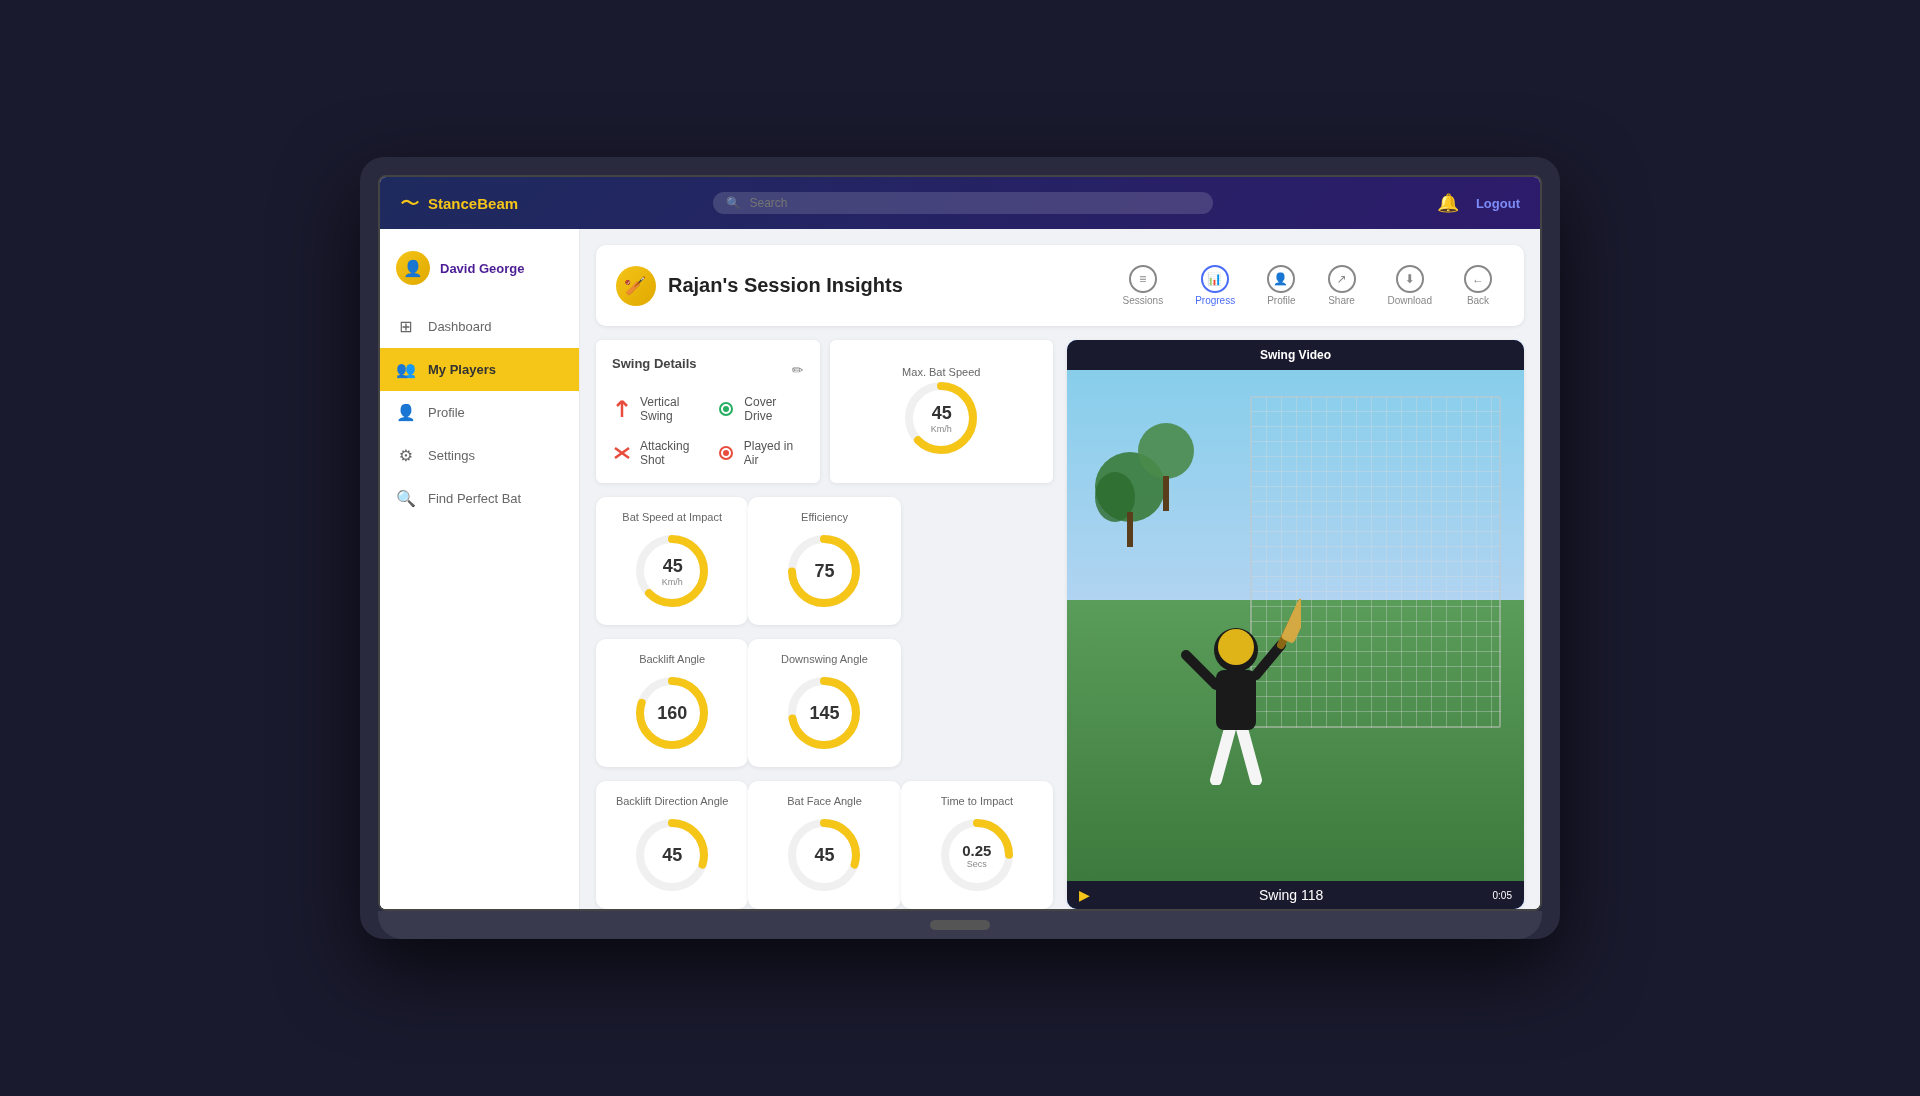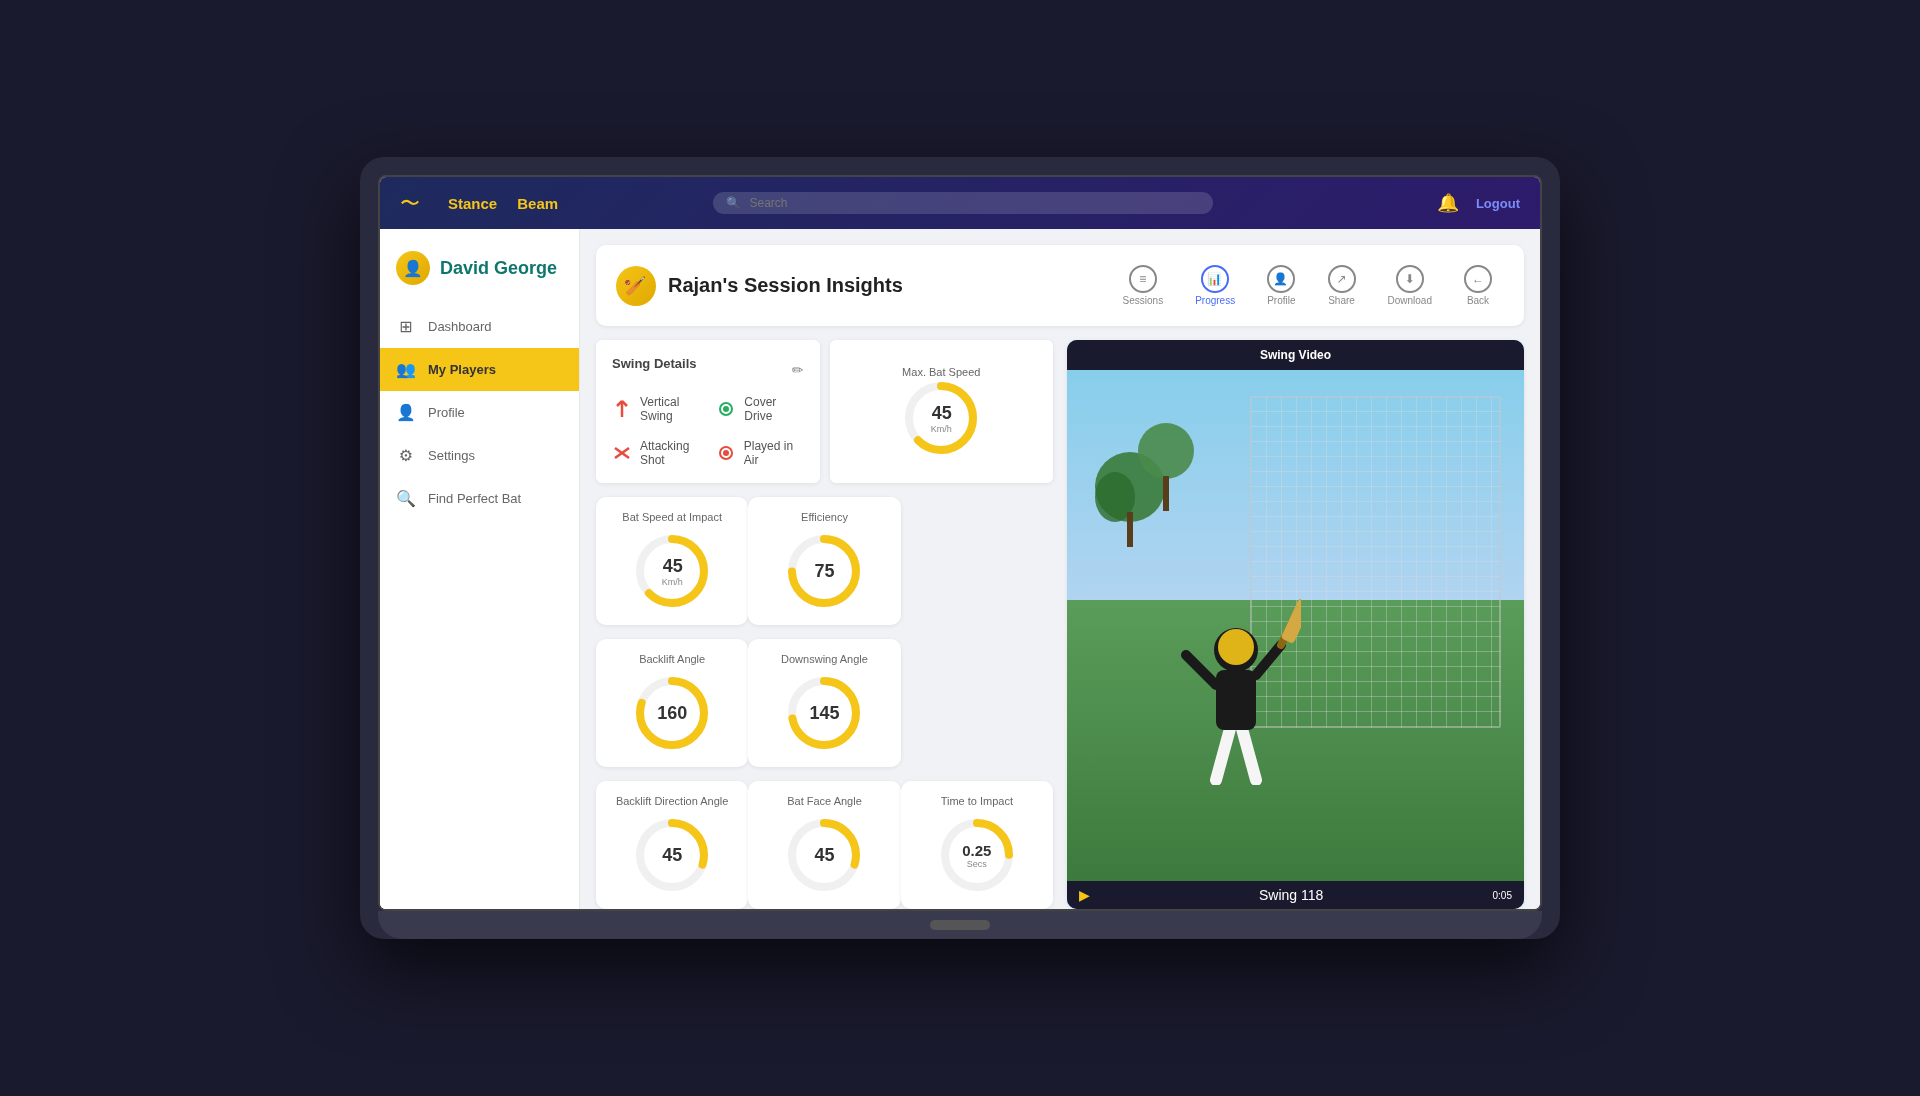--- a/index.html
+++ b/index.html
@@ -55,21 +55,21 @@
     }
     .logo-icon {
       color: #f5c518;
       font-size: 20px;
     }
     .logo-text {
       color: white;
       font-size: 15px;
       font-weight: 600;
     }
-    .logo-text span { color: #f5c518; margin-left: 20px; }
+    .logo-text span { color: #f5c518; }
     .search-bar {
       flex: 1;
       max-width: 500px;
       margin: 0 auto;
       display: flex;
       align-items: center;
       background: rgba(255,255,255,0.15);
       border-radius: 20px;
       padding: 4px 14px;
       gap: 8px;
@@ -125,23 +125,23 @@
       background: #ddd;
       border-radius: 50%;
       overflow: hidden;
       display: flex;
       align-items: center;
       justify-content: center;
       font-size: 16px;
       background: linear-gradient(135deg, #f5c518, #e0a800);
     }
     .user-name {
-      font-size: 18px;
+      font-size: 13px;
       font-weight: 600;
-      color: #0f766e;
+      color: #4c1d95;
     }
     .nav-item {
       display: flex;
       align-items: center;
       gap: 12px;
       padding: 12px 16px;
       cursor: pointer;
       font-size: 13px;
       color: #666;
       transition: background 0.2s;

